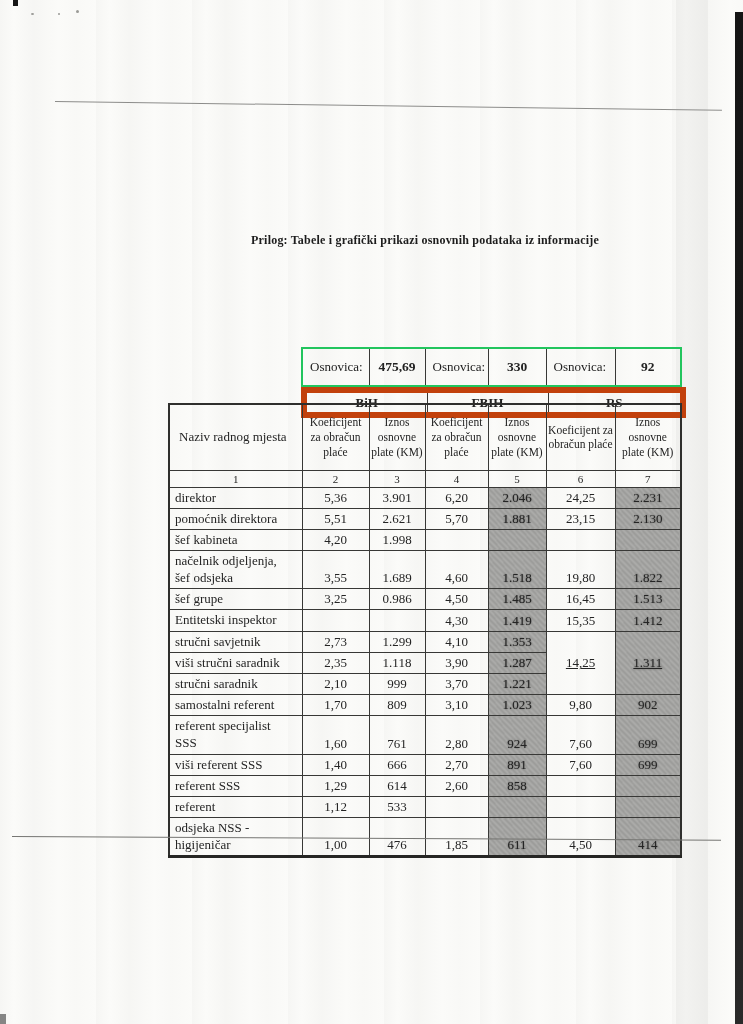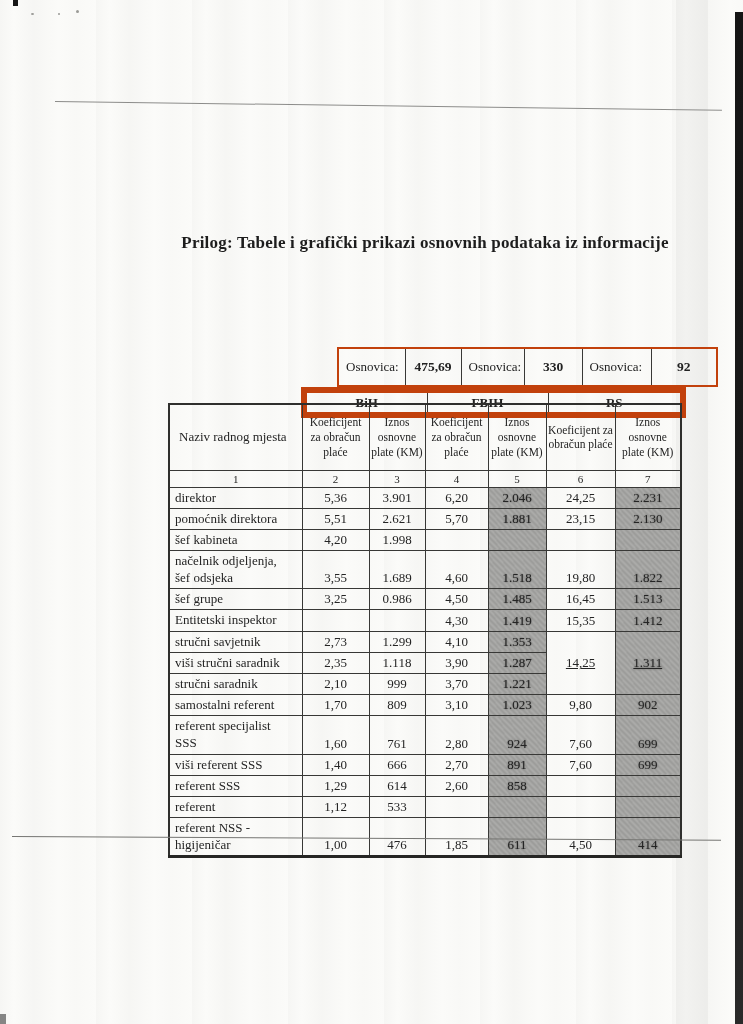--- a/index.html
+++ b/index.html
@@ -26,32 +26,32 @@
   .sp1{left:31px;top:13px;width:3px;height:2px;}
   .sp2{left:58px;top:13px;width:2px;height:2px;}
   .sp3{left:76px;top:10px;width:3px;height:3px;}
   .corner-nub{position:absolute;left:0;top:1014px;width:6px;height:10px;background:rgba(40,40,40,0.55);}
 
   .rule{position:absolute;height:0;transform-origin:left center;}
   .rule-top{left:55px;top:101px;width:667px;border-top:1.2px solid #8c8c8a;transform:rotate(0.75deg);}
   .rule-bottom{left:12px;top:836px;width:709px;border-top:1.3px solid #757572;transform:rotate(0.3deg);}
 
   .heading{position:absolute;left:130px;top:233px;width:590px;text-align:center;
-    font-weight:bold;font-size:17px;letter-spacing:0.2px;color:#1d1d1d;}
+    font-weight:bold;font-size:12px;letter-spacing:0.2px;color:#1d1d1d;}
   .caption{position:absolute;left:143px;top:288px;font-size:13.5px;color:#2a2a2a;}
 
   table{border-collapse:collapse;table-layout:fixed;}
   td,th{border:1px solid #383836;font-weight:normal;overflow:hidden;}
 
   .osno-wrap{position:absolute;left:301px;top:347px;}
   .osno{width:379px;}
   .osno td{height:34px;font-size:13px;vertical-align:middle;}
   .osno .lab{padding-left:7px;text-align:left;}
   .osno .val{text-align:center;font-weight:bold;font-size:13.5px;}
-  .osno{border:2px solid #c2410c;margin-left:36px;}
+  .osno{border:2px solid #22c55e;}
   .entity{width:379px;border:6px solid #c2410c;}
   .entity td{height:17px;text-align:center;font-weight:bold;font-size:13px;vertical-align:middle;}
 
   .main-wrap{position:absolute;left:168px;top:403px;}
   .main{width:512px;border:2px solid #2f2f2d;border-bottom:3px solid #262624;}
   .main th{font-size:11.5px;line-height:1.28;text-align:center;vertical-align:middle;
     padding:2px 1px;color:#242424;}
   .main th.name-h{text-align:left;padding-left:9px;font-size:13px;}
   .main .numrow td{font-size:11px;text-align:center;vertical-align:middle;color:#242424;}
   .main td{font-size:13px;}
@@ -270,21 +270,21 @@
       <tr style="height:19px">
         <td class="name">referent</td>
         <td class="num">1,12</td>
         <td class="num">533</td>
         <td class="num"></td>
         <td class="num shade"></td>
         <td class="num"></td>
         <td class="num shade"></td>
       </tr>
       <tr style="height:31px">
-        <td class="name">referent NSS -
+        <td class="name">odsjeka NSS -
 higijeničar</td>
         <td class="num">1,00</td>
         <td class="num">476</td>
         <td class="num">1,85</td>
         <td class="num shade">611</td>
         <td class="num">4,50</td>
         <td class="num shade dim">414</td>
       </tr>
     </tbody>
       </table>

